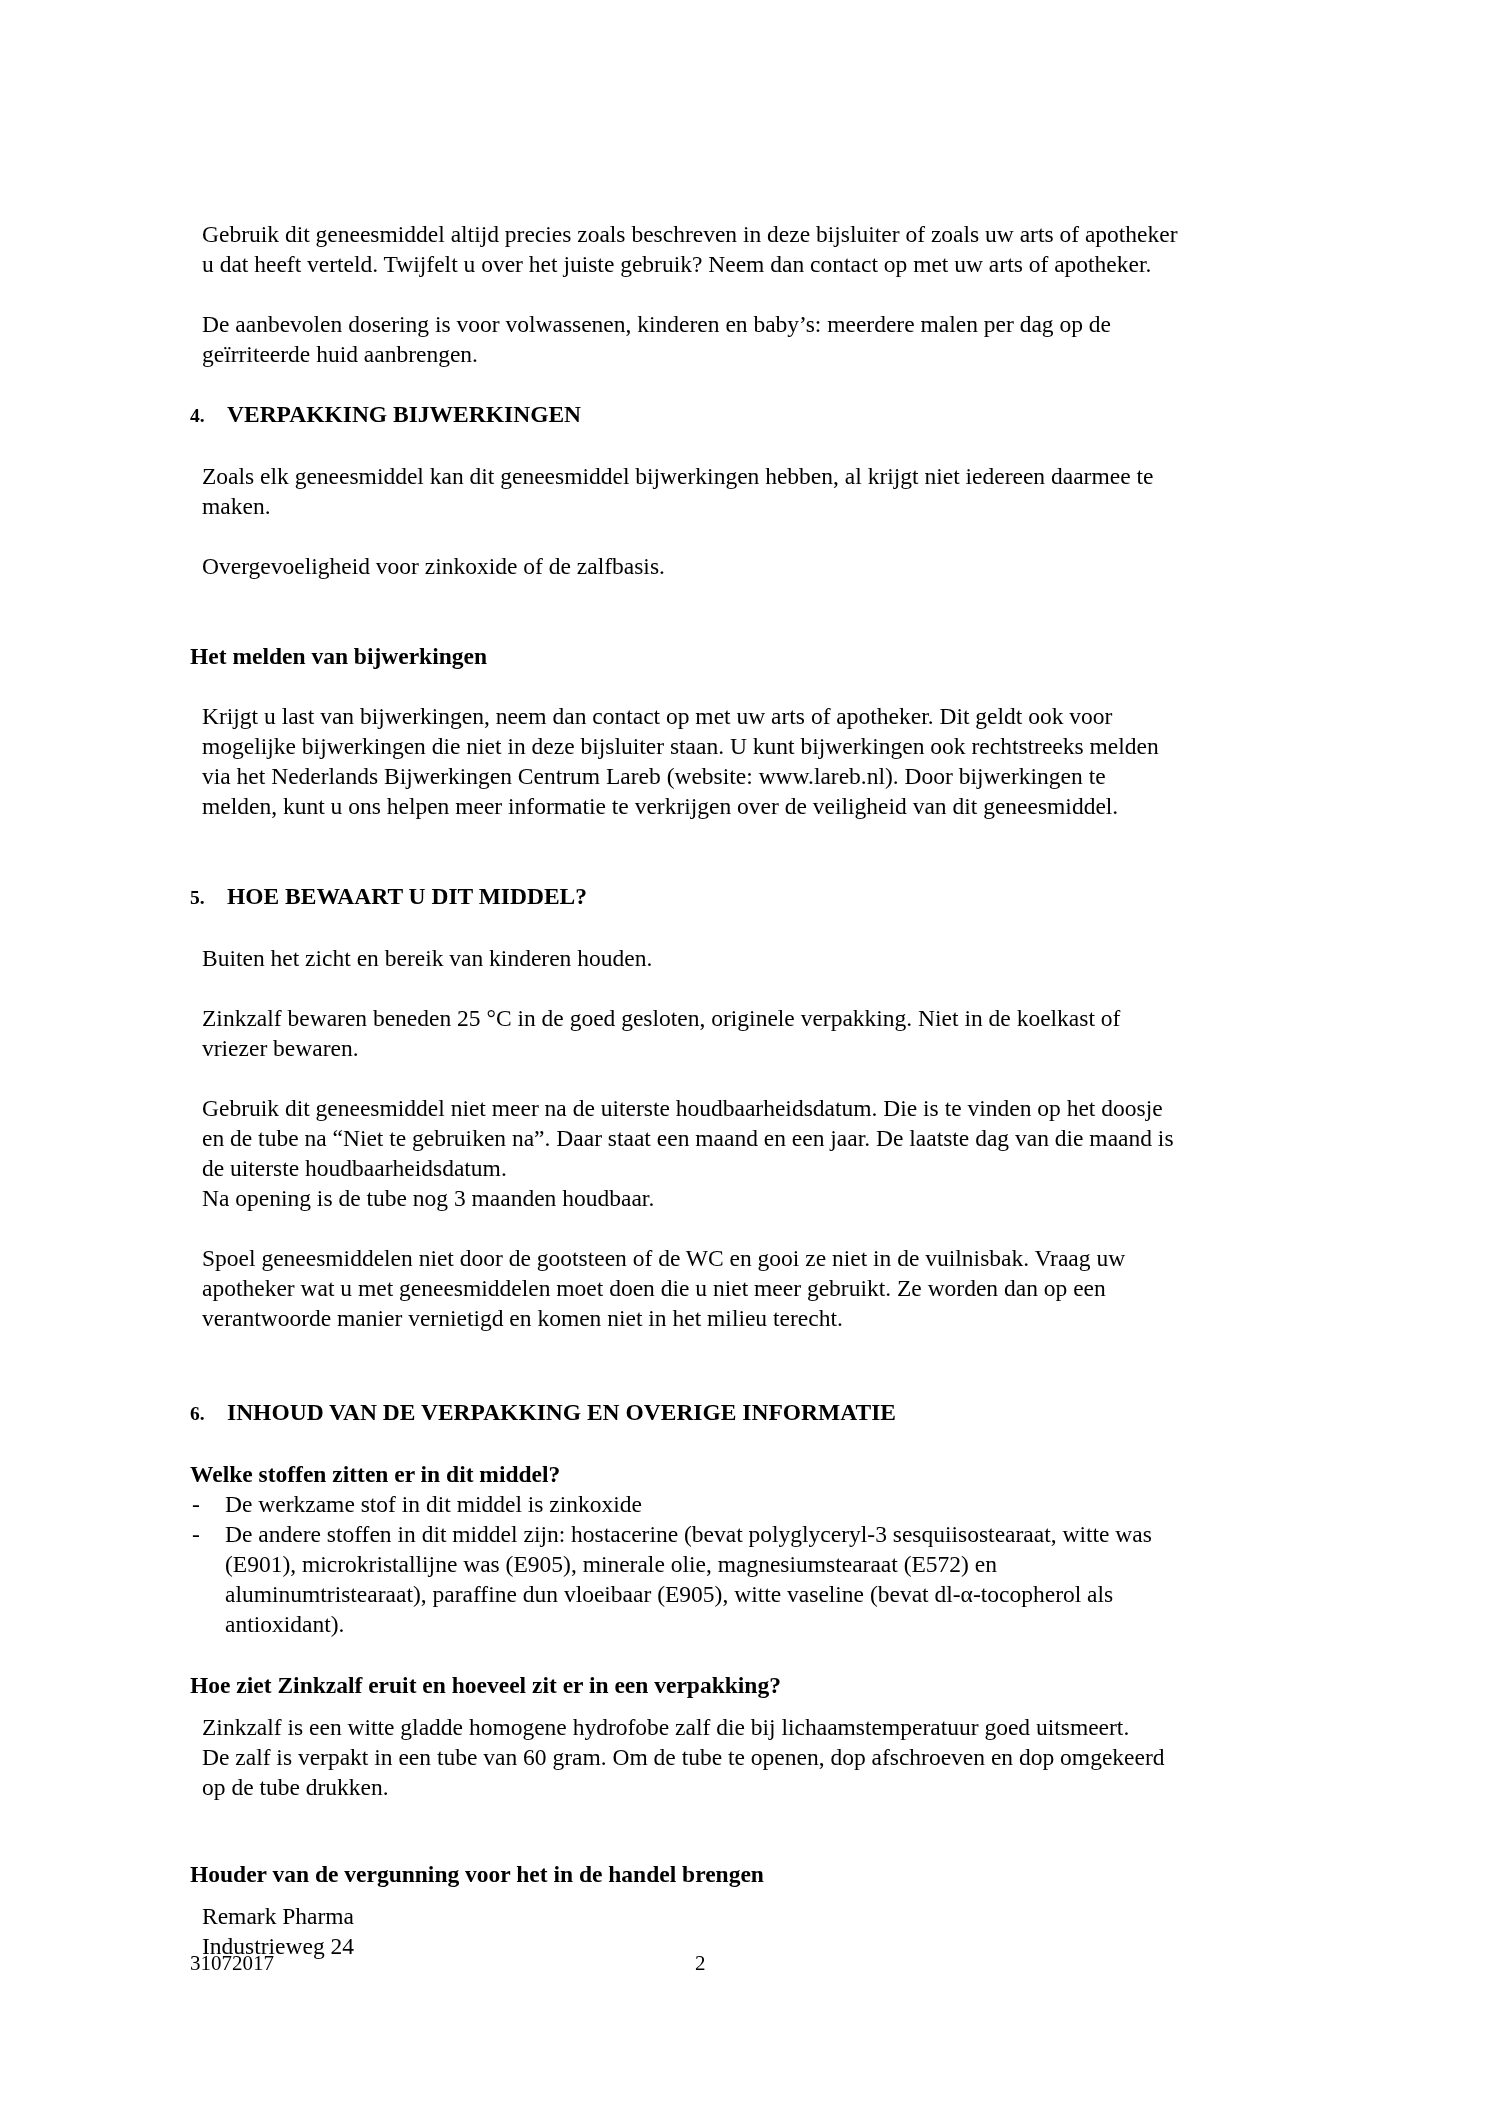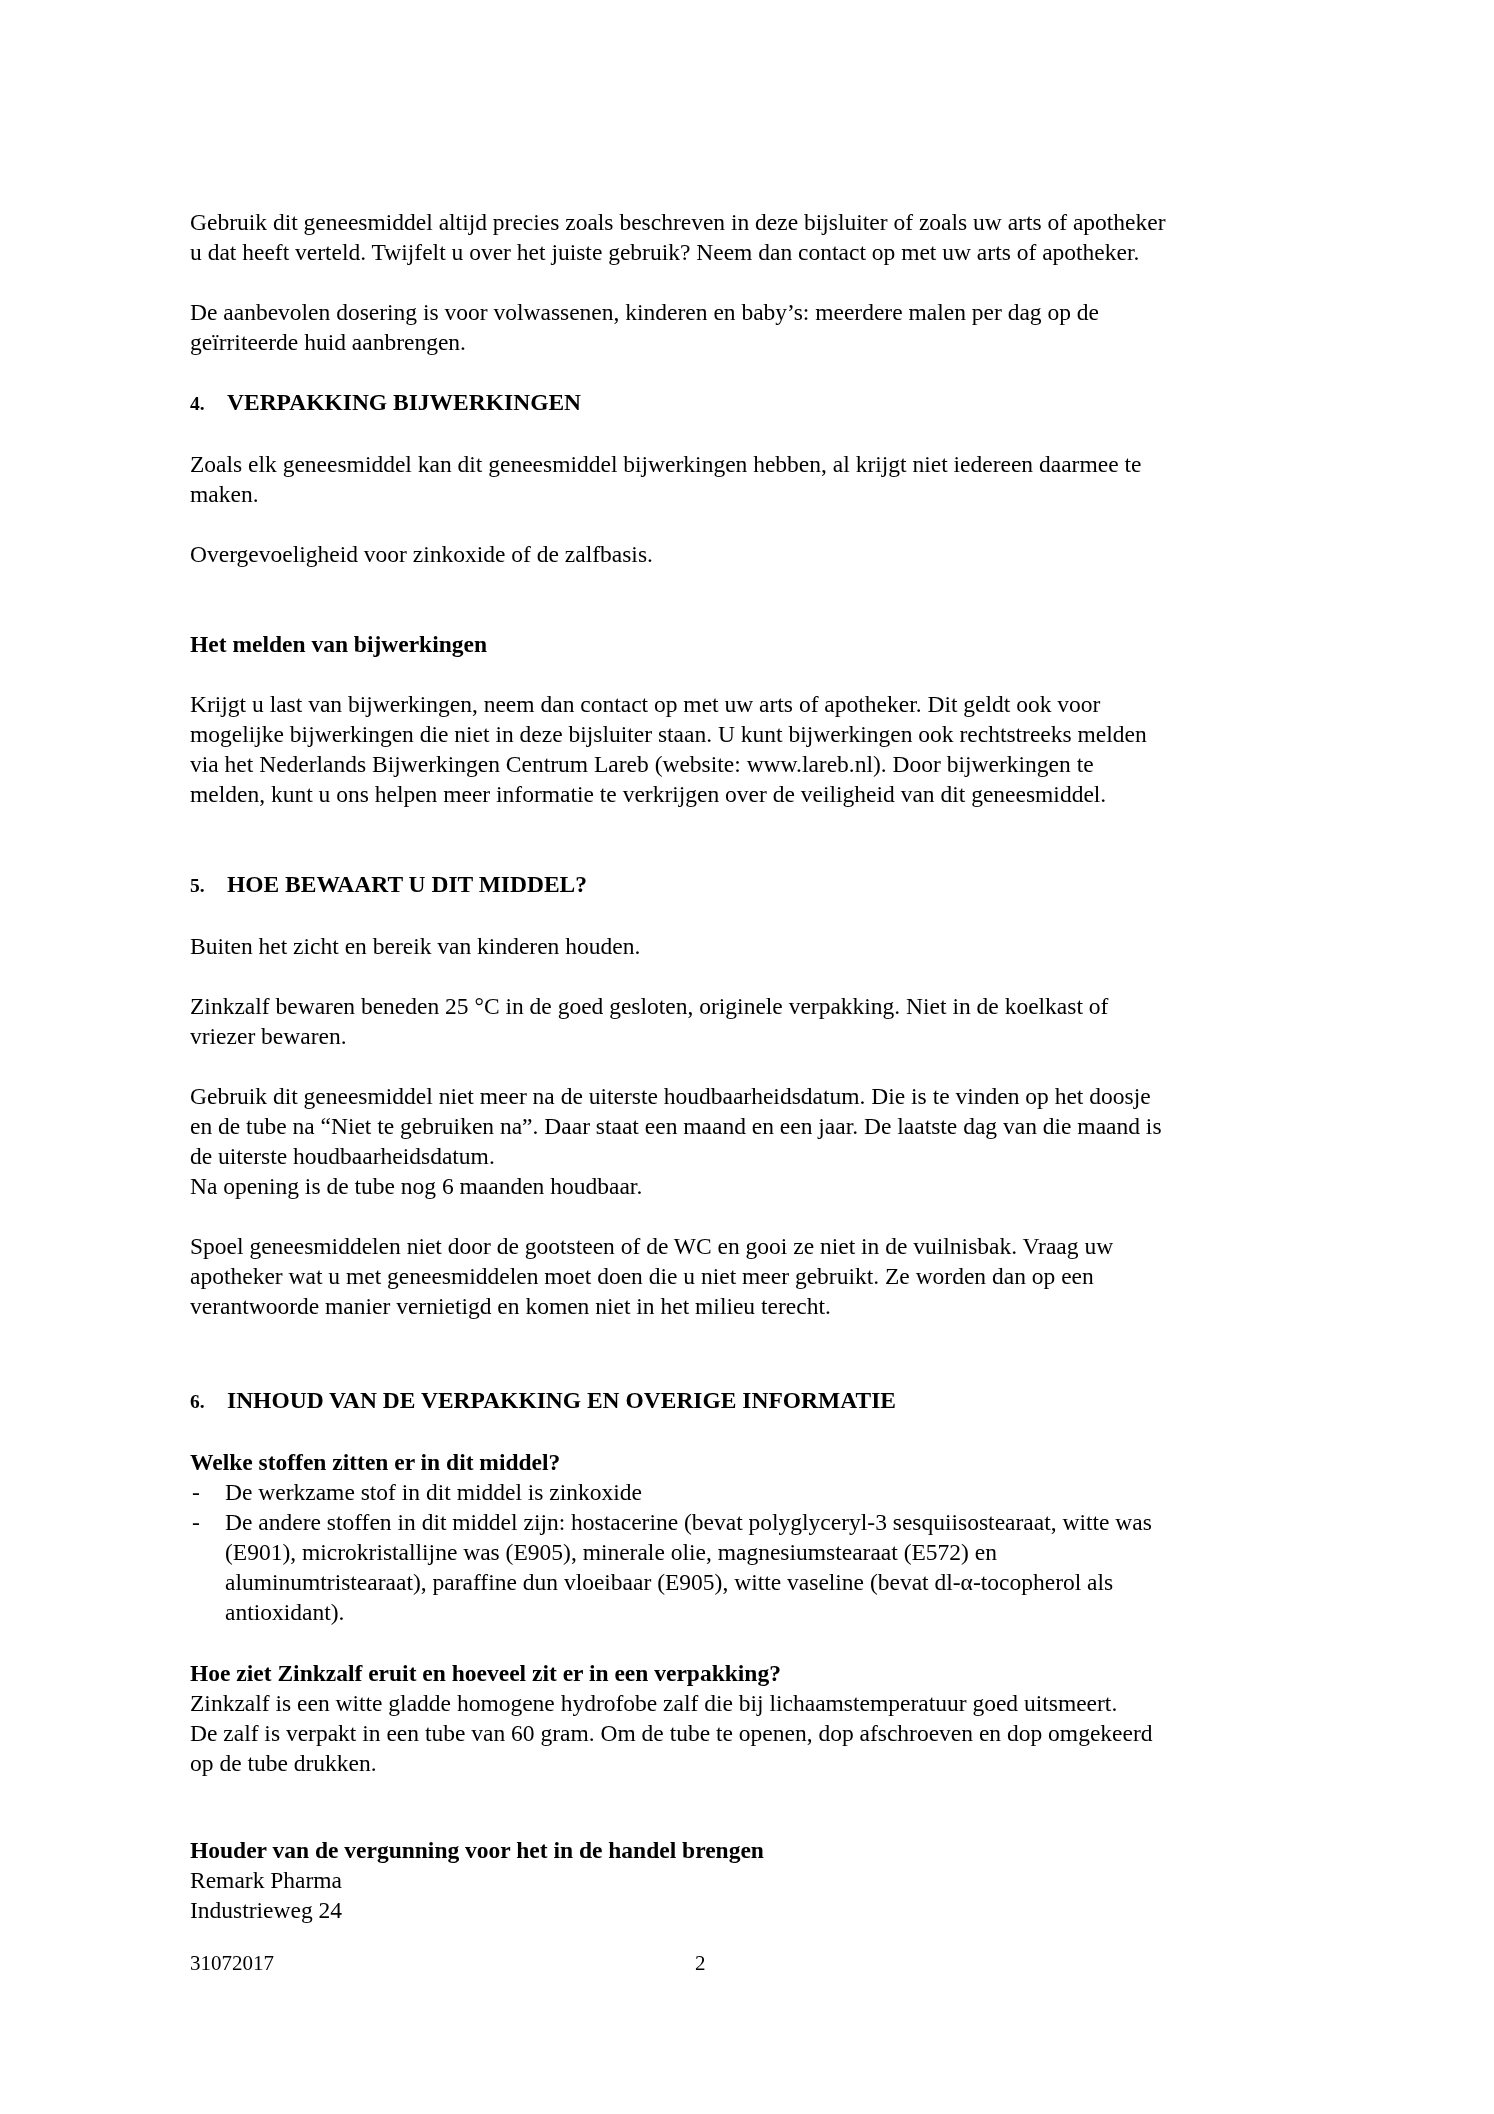--- a/index.html
+++ b/index.html
@@ -14,21 +14,21 @@
     overflow: hidden;
   }
   .content {
     position: absolute;
     left: 190px;
     top: 207px;
     width: 1270px;
     font-size: 23.5px;
     line-height: 30px;
   }
-  .para { margin: 0; white-space: pre-line; }
+  .para { margin: 12px; white-space: pre-line; }
   .subhead { margin: 0; font-weight: bold; font-size: 23.5px; line-height: 30px; white-space: pre-line; }
   .num-heading { margin: 0; font-weight: bold; font-size: 23.5px; line-height: 30px; }
   .num-heading .hnum { display: inline-block; width: 37px; font-size: 19.5px; font-weight: bold; }
   .li { position: relative; padding-left: 35px; margin: 0; }
   .li .marker { position: absolute; left: 2px; top: 0; }
   .li .li-text { white-space: pre-line; }
   .mt30 { margin-top: 30px; }
   .mt31 { margin-top: 31px; }
   .mt40 { margin-top: 57px; }
   .mt60 { margin-top: 60px; }
@@ -75,21 +75,21 @@
     </h2>
 
     <p class="para mt30">Buiten het zicht en bereik van kinderen houden.</p>
 
     <p class="para mt30">Zinkzalf bewaren beneden 25 °C in de goed gesloten, originele verpakking. Niet in de koelkast of
 vriezer bewaren.</p>
 
     <p class="para mt30">Gebruik dit geneesmiddel niet meer na de uiterste houdbaarheidsdatum. Die is te vinden op het doosje
 en de tube na “Niet te gebruiken na”. Daar staat een maand en een jaar. De laatste dag van die maand is
 de uiterste houdbaarheidsdatum.
-Na opening is de tube nog 6 maanden houdbaar.</p>
+Na opening is de tube nog 3 maanden houdbaar.</p>
 
     <p class="para mt30">Spoel geneesmiddelen niet door de gootsteen of de WC en gooi ze niet in de vuilnisbak. Vraag uw
 apotheker wat u met geneesmiddelen moet doen die u niet meer gebruikt. Ze worden dan op een
 verantwoorde manier vernietigd en komen niet in het milieu terecht.</p>
 
     <h2 class="num-heading mt78">
       <span class="hnum">6.</span><span>INHOUD VAN DE VERPAKKING EN OVERIGE INFORMATIE</span>
     </h2>
 
     <h3 class="subhead mt30">Welke stoffen zitten er in dit middel?</h3>

